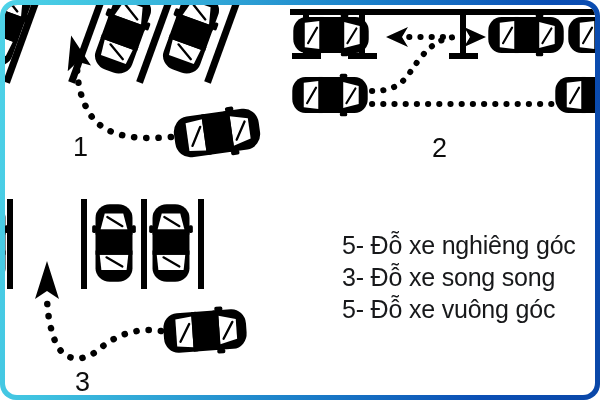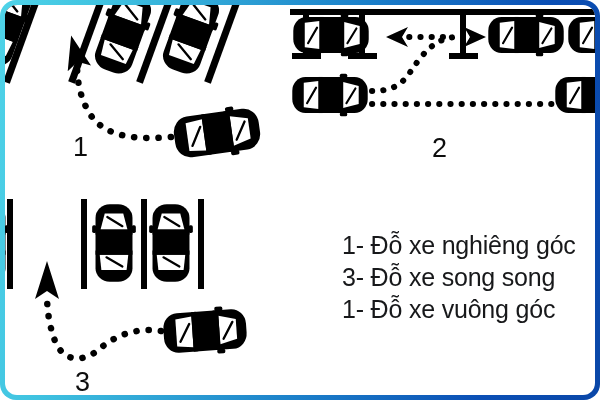--- a/index.html
+++ b/index.html
@@ -198,20 +198,20 @@
           <path d="M 0,-18 L 12,20 L 0,12 L -12,20 Z" fill="#000"></path>
         </g>
 
         <g transform="translate(212,140) rotate(-4) scale(0.9)">
           <use href="#car"></use>
         </g>
       </svg>
       <div class="panel-number" style="left:70px; top:364px;">3</div>
 
       <div class="legend">
-        <div>1- Đỗ xe nghiêng góc</div>
+        <div>5- Đỗ xe nghiêng góc</div>
         <div>3- Đỗ xe song song</div>
-        <div>1- Đỗ xe vuông góc</div>
+        <div>5- Đỗ xe vuông góc</div>
       </div>
 
     </div>
   </div>
 </div>
 
 </body></html>

